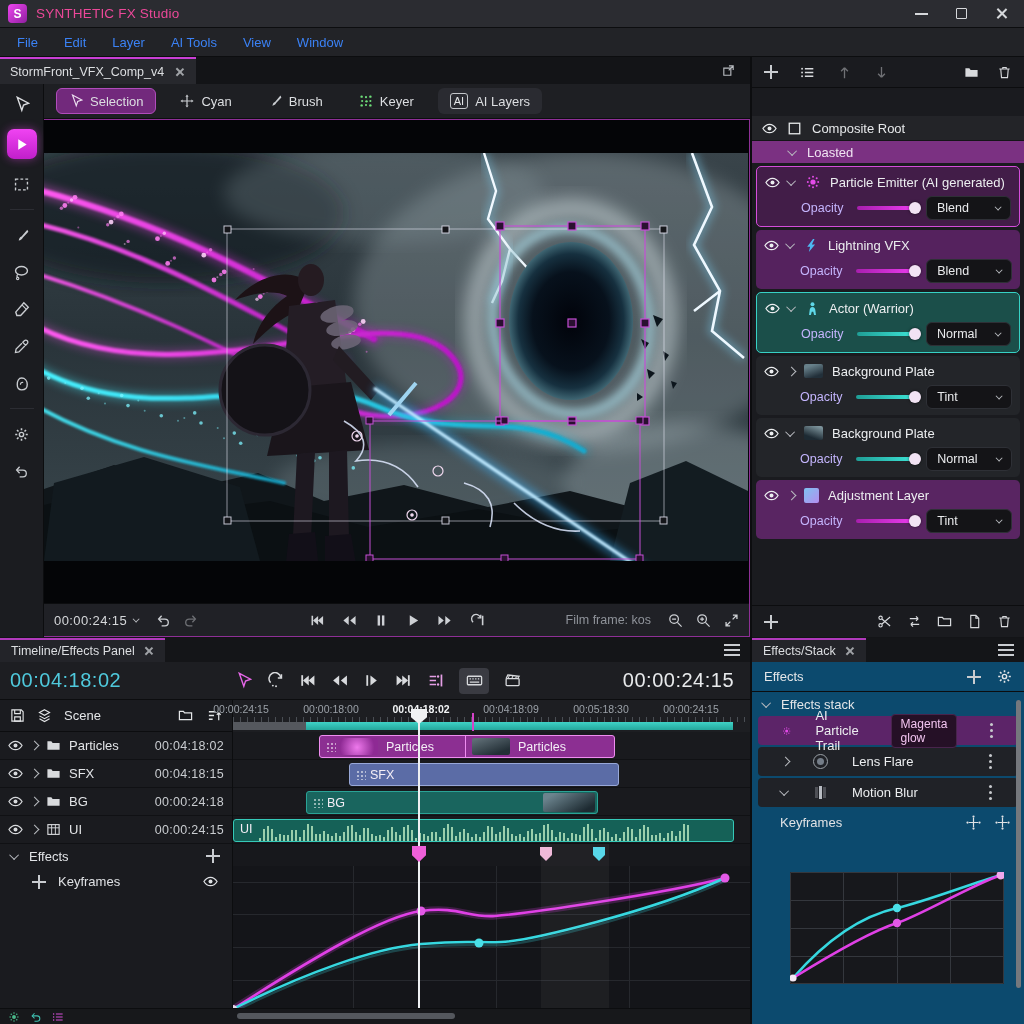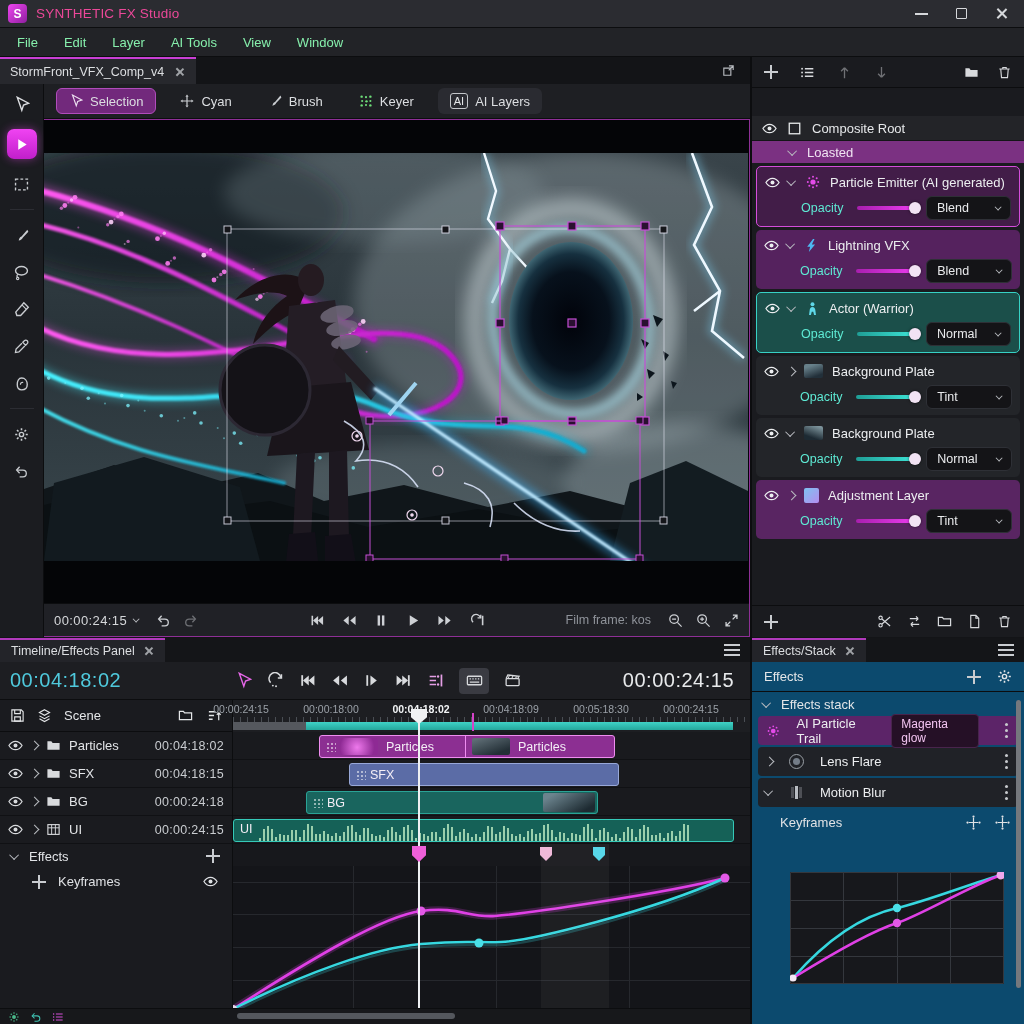--- a/index.html
+++ b/index.html
@@ -34,21 +34,21 @@
   .win-controls { margin-left:auto; display:flex; gap:28px; padding-right:8px; align-items:center; }
   .wc-min { width:13px; height:2px; background:#d6d8db; }
   .wc-max { width:11px; height:11px; border:1.6px solid #d6d8db; border-radius:1px; }
   .wc-close { position:relative; width:13px; height:13px; }
   .wc-close::before,.wc-close::after { content:""; position:absolute; left:6px; top:0; width:1.8px; height:13px; background:#d6d8db; }
   .wc-close::before{ transform:rotate(45deg);} .wc-close::after{ transform:rotate(-45deg);}
 
   
   .menubar { position:absolute; left:0; top:28px; right:0; height:29px; background:#222327;
     border-bottom:1px solid #0c0d0f; display:flex; align-items:center; padding:0 4px; }
-  .menu-item { font-size:13px; color:#86efac; padding:5px 13px; border-radius:4px; }
+  .menu-item { font-size:13px; color:#3b82f6; padding:5px 13px; border-radius:4px; }
 
   
   .doc-tabs { position:absolute; left:0; top:57px; width:750px; height:27px; background:#131417; display:flex; }
   .doc-tab { width:196px; background:#27282d; border-top:2px solid #c93fd4; display:flex; align-items:center;
     gap:10px; padding:0 10px; font-size:12.5px; color:#dcdee1; }
   .popout { margin-left:auto; margin-right:14px; align-self:center; }
 
   
   .main-toolbar { position:absolute; left:44px; top:84px; width:706px; height:35px; background:#1e1f23;
     border-bottom:1px solid #0c0d0f; display:flex; align-items:center; gap:12px; padding-left:12px; }
@@ -93,21 +93,21 @@
     display:flex; align-items:center; padding:0 12px; gap:16px; }
   .lp-bottom .right { margin-left:auto; display:flex; gap:15px; }
 
   .layer-simple { height:25px; display:flex; align-items:center; gap:10px; padding:0 10px; font-size:13px;
     color:#e6e8ea; background:#232428; border-bottom:1px solid #141518; }
   .layer-group { height:22px; display:flex; align-items:center; gap:10px; padding:0 10px 0 38px; font-size:13px;
     color:#f0e4f2; background:#7b3182; }
   .layer { margin:3px 4px 0 4px; border-radius:5px; padding:4px 8px 6px 8px; }
   .layer .hdr { display:flex; align-items:center; gap:9px; font-size:13px; color:#eceef0; height:22px; }
   .layer .opacity-row { display:flex; align-items:center; gap:8px; margin-left:36px; margin-top:3px; height:24px; }
-  .op-label { font-size:12.5px; color:#5eead4; width:50px; }
+  .op-label { font-size:12.5px; color:#c4b5fd; width:50px; }
   .slider { position:relative; width:64px; height:4px; border-radius:2px; }
   .slider.magenta { background:linear-gradient(90deg,#a81fae,#ef3ef2); }
   .slider.cyan    { background:linear-gradient(90deg,#1f9e96,#3fe8da); }
   .slider .thumb { position:absolute; top:50%; transform:translate(-50%,-50%); width:12px; height:12px;
     border-radius:50%; background:#f2e3f4; box-shadow:0 0 3px rgba(0,0,0,.6); }
   .blend-dd { margin-left:auto; width:88px; height:24px; background:#141417; border:1px solid #2e3036;
     border-radius:6px; display:flex; align-items:center; padding:0 8px 0 10px; font-size:12.5px; color:#e9eaec; }
   .blend-dd .chev { margin-left:auto; }
   .layer.pe   { background:#421d48; border:1px solid #d44ddb; }
   .layer.lx   { background:#55225e; }
@@ -119,22 +119,22 @@
   .thumb-b { background:linear-gradient(200deg,#7d949c 10%,#1d2a33 75%); }
   .adj-icon { width:15px; height:15px; border-radius:2px; background:linear-gradient(135deg,#7ec3f0,#b48df0); }
   .particle-icon { width:16px; height:16px; }
 
   
   .effects-panel { position:absolute; left:752px; top:638px; width:272px; height:386px; background:#0c4a6e; }
   .fx-header { height:30px; display:flex; align-items:center; padding:0 12px; font-size:13px; color:#e4e6e8;
     border-bottom:1px solid #0c0d0f; }
   .fx-header .right { margin-left:auto; display:flex; gap:16px; align-items:center; }
   .fx-stack-label { height:24px; display:flex; align-items:center; gap:10px; padding:0 12px; font-size:13px; color:#e4e6e8; }
-  .fx-item { height:29px; margin:0 6px 2px 6px; border-radius:4px; display:flex; align-items:center; gap:16px;
-    padding:0 8px; font-size:13px; color:#eceef0; background:#202227; }
+  .fx-item { height:29px; margin:0 6px 2px 6px; border-radius:4px; display:flex; align-items:center; gap:24px;
+    padding:0 24px; font-size:13px; color:#eceef0; background:#202227; }
   .fx-item.magenta { background:#5c2468; }
   .fx-item.teal { background:#1c5d56; }
   .fx-badge { margin-left:auto; font-size:12px; padding:2px 9px; border-radius:4px; }
   .fx-badge.mg { background:#251026; color:#f2c4f0; border:1px solid #48244c; }
   .fx-badge.cy { background:#0e2f2e; color:#3fe8d8; border:1px solid #1d524e; }
   .fx-item .kebab-wrap { margin-left:8px; width:8px; display:flex; justify-content:center; }
   .fx-item.plain .kebab-wrap { margin-left:auto; }
   .rainbow { width:15px; height:15px; border-radius:50%;
     background:conic-gradient(#ff4d4d,#ffd24d,#6dff4d,#4dd2ff,#6d4dff,#ff4dd2,#ff4d4d); }
   .lensflare-ic { width:15px; height:15px; border-radius:50%; border:1.6px solid #9aa0a6;

